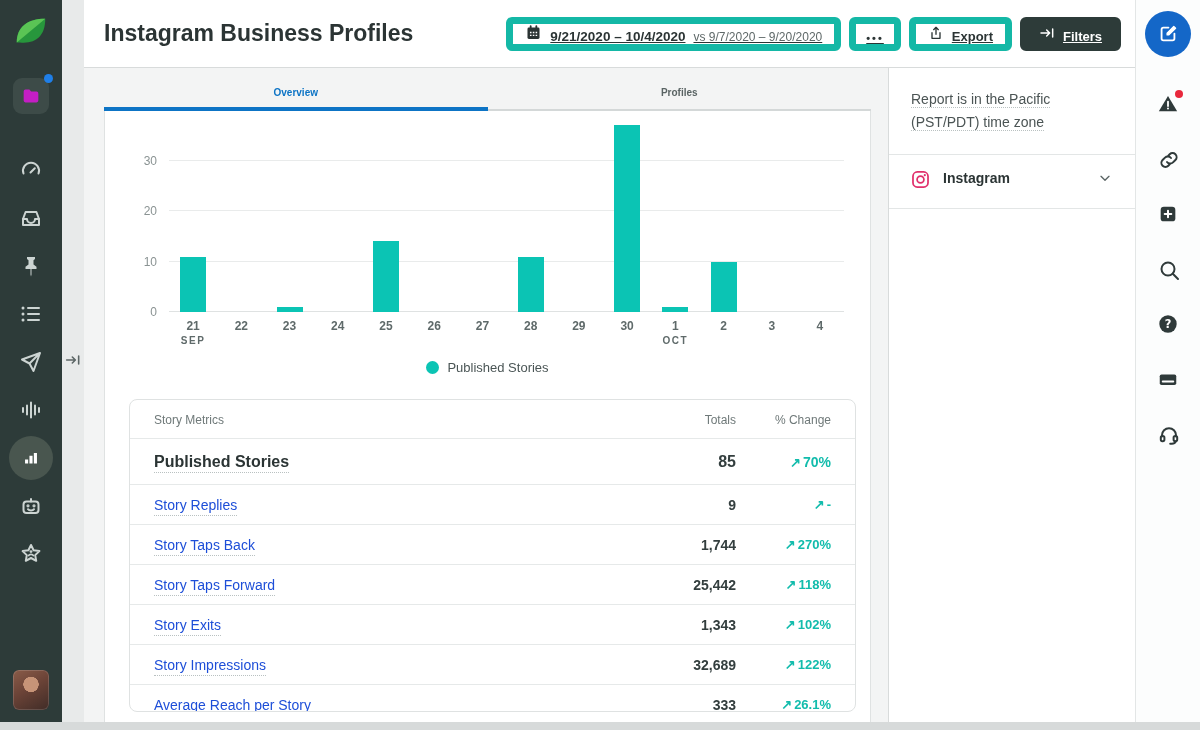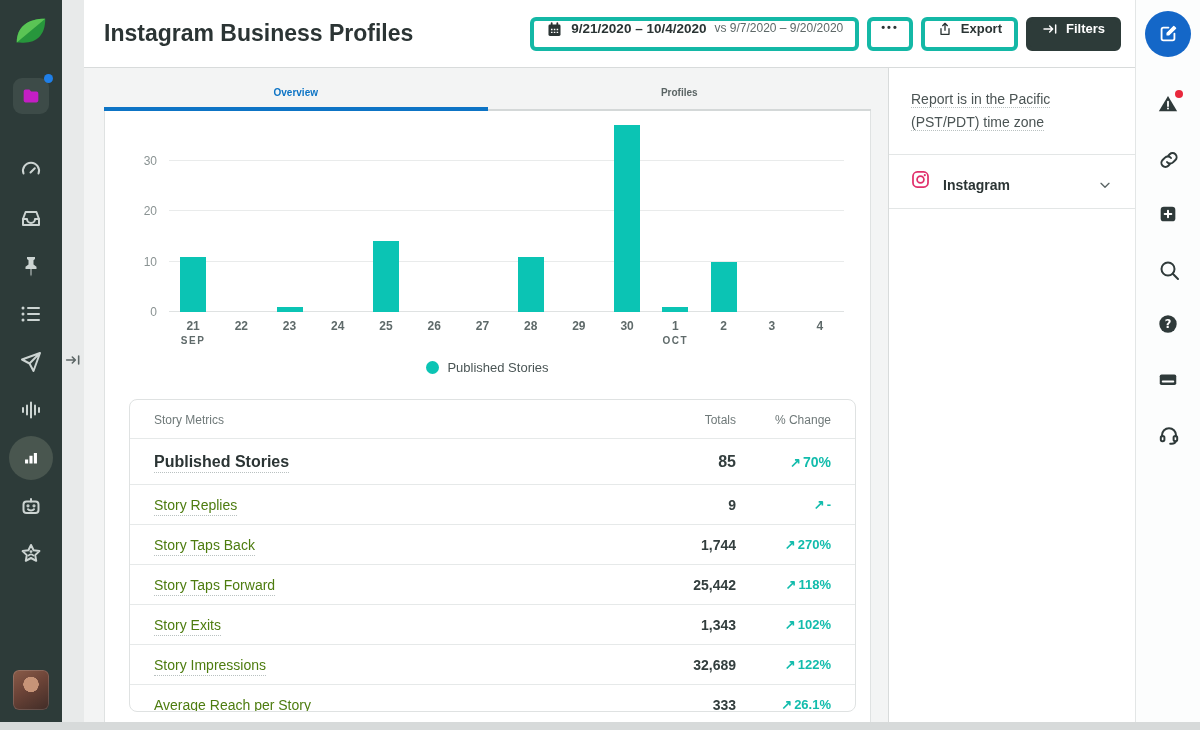--- a/index.html
+++ b/index.html
@@ -38,23 +38,23 @@
 
   
   .center { flex:1; display:flex; flex-direction:column; min-width:0; }
   header {
     height:68px; background:#ffffff; border-bottom:1px solid #d8dbdb;
     display:flex; align-items:center; padding:0 14px 0 20px;
   }
   .page-title { font-size:23px; font-weight:bold; color:#2b3434; }
   .header-actions { margin-left:auto; display:flex; align-items:center; gap:8px; }
   .btn {
-    display:flex; align-items:flex-start; gap:8px; height:34px; border:4px solid #14b8a6;
+    display:flex; align-items:flex-end; gap:8px; height:34px; border:7px solid #14b8a6;
     border-radius:6px; background:#fff; padding:0 12px; font-size:13px; cursor:pointer;
-    color:#2b3434; white-space:nowrap;
+    color:#2b3434; white-space:nowrap;text-decoration:underline;
   }
   .date-range-main { font-weight:bold; font-size:13.5px; }
   .date-range-vs { font-size:12px; color:#5e6868; }
   .more-btn { padding:0 10px; font-weight:bold; letter-spacing:2px; font-size:11px; }
   .export-btn { font-weight:bold; }
   .filters-btn { background:#2d3b39; border-color:#2d3b39; color:#fff; font-weight:bold;padding-left:12px; }
 
   .body-row { flex:1; display:flex; min-height:0; }
   main { flex:1; display:flex; flex-direction:column; padding:0 17px 0 20px; min-width:0; }
 
@@ -91,34 +91,34 @@
   .table-card {
     margin:24px 14px 10px 24px; border:1px solid #dfe2e2; border-radius:8px; background:#fff;
     overflow:hidden;
   }
   .t-head { display:flex; align-items:flex-start; padding:13px 24px 11px; font-size:12px; color:#6f7979; }
   .t-col-metric { flex:1; text-align:left; }
   .t-col-total { width:110px; text-align:right; }
   .t-col-change { width:95px; text-align:right; }
   .t-row { display:flex; align-items:center; height:40px; padding:0 24px; border-top:1px solid #e6e9e9; }
   .t-row.primary { height:46px; }
-  .metric-label { font-size:14px; color:#4d7c0f; border-bottom:1px dotted #b9c1c1; padding-bottom:2px; cursor:pointer; }
+  .metric-label { font-size:14px; color:#1d4ed8; border-bottom:1px dotted #b9c1c1; padding-bottom:2px; cursor:pointer; }
   .t-row.primary .metric-label { font-size:16px; font-weight:bold; color:#2b3434; }
   .t-total { width:110px; text-align:right; font-size:14px; font-weight:bold; color:#333e3e; }
   .t-row.primary .t-total { font-size:16px; }
   .t-change { width:95px; text-align:right; font-size:13px; font-weight:bold; color:#12bcac; }
   .t-row.primary .t-change { font-size:14px; }
   .arrow-up { font-size:13px; margin-right:2px; }
 
   
   .right-panel { width:247px; flex:0 0 247px; background:#fff; border-left:1px solid #d8dbdb; }
   .panel-section { padding:20px 22px; border-bottom:1px solid #e3e6e6; }
   .tz-note { font-size:14px; color:#4b5454; line-height:1.65; }
   .tz-note span { border-bottom:1px dotted #b9c1c1; cursor:default; }
-  .source-row { display:flex; align-items:flex-end; gap:13px; padding:15px 22px; border-bottom:1px solid #e3e6e6; cursor:pointer; }
+  .source-row { display:flex; align-items:flex-start; gap:13px; padding:15px 22px; border-bottom:1px solid #e3e6e6; cursor:pointer; }
   .source-label { font-size:14px; font-weight:bold; color:#2b3434; }
   .source-chevron { margin-left:auto; color:#5a6464; width:16px; height:16px; }
 
   
   .right-rail {
     width:65px; flex:0 0 65px; background:#fcfdfd; border-left:1px solid #e3e6e6;
     display:flex; flex-direction:column; align-items:center; padding-top:11px; height:722px;
   }
   .rail-item { position:relative; color:#2f3a3a; width:22px; height:22px; margin-bottom:33px; cursor:pointer; }
   .rail-item.primary {

